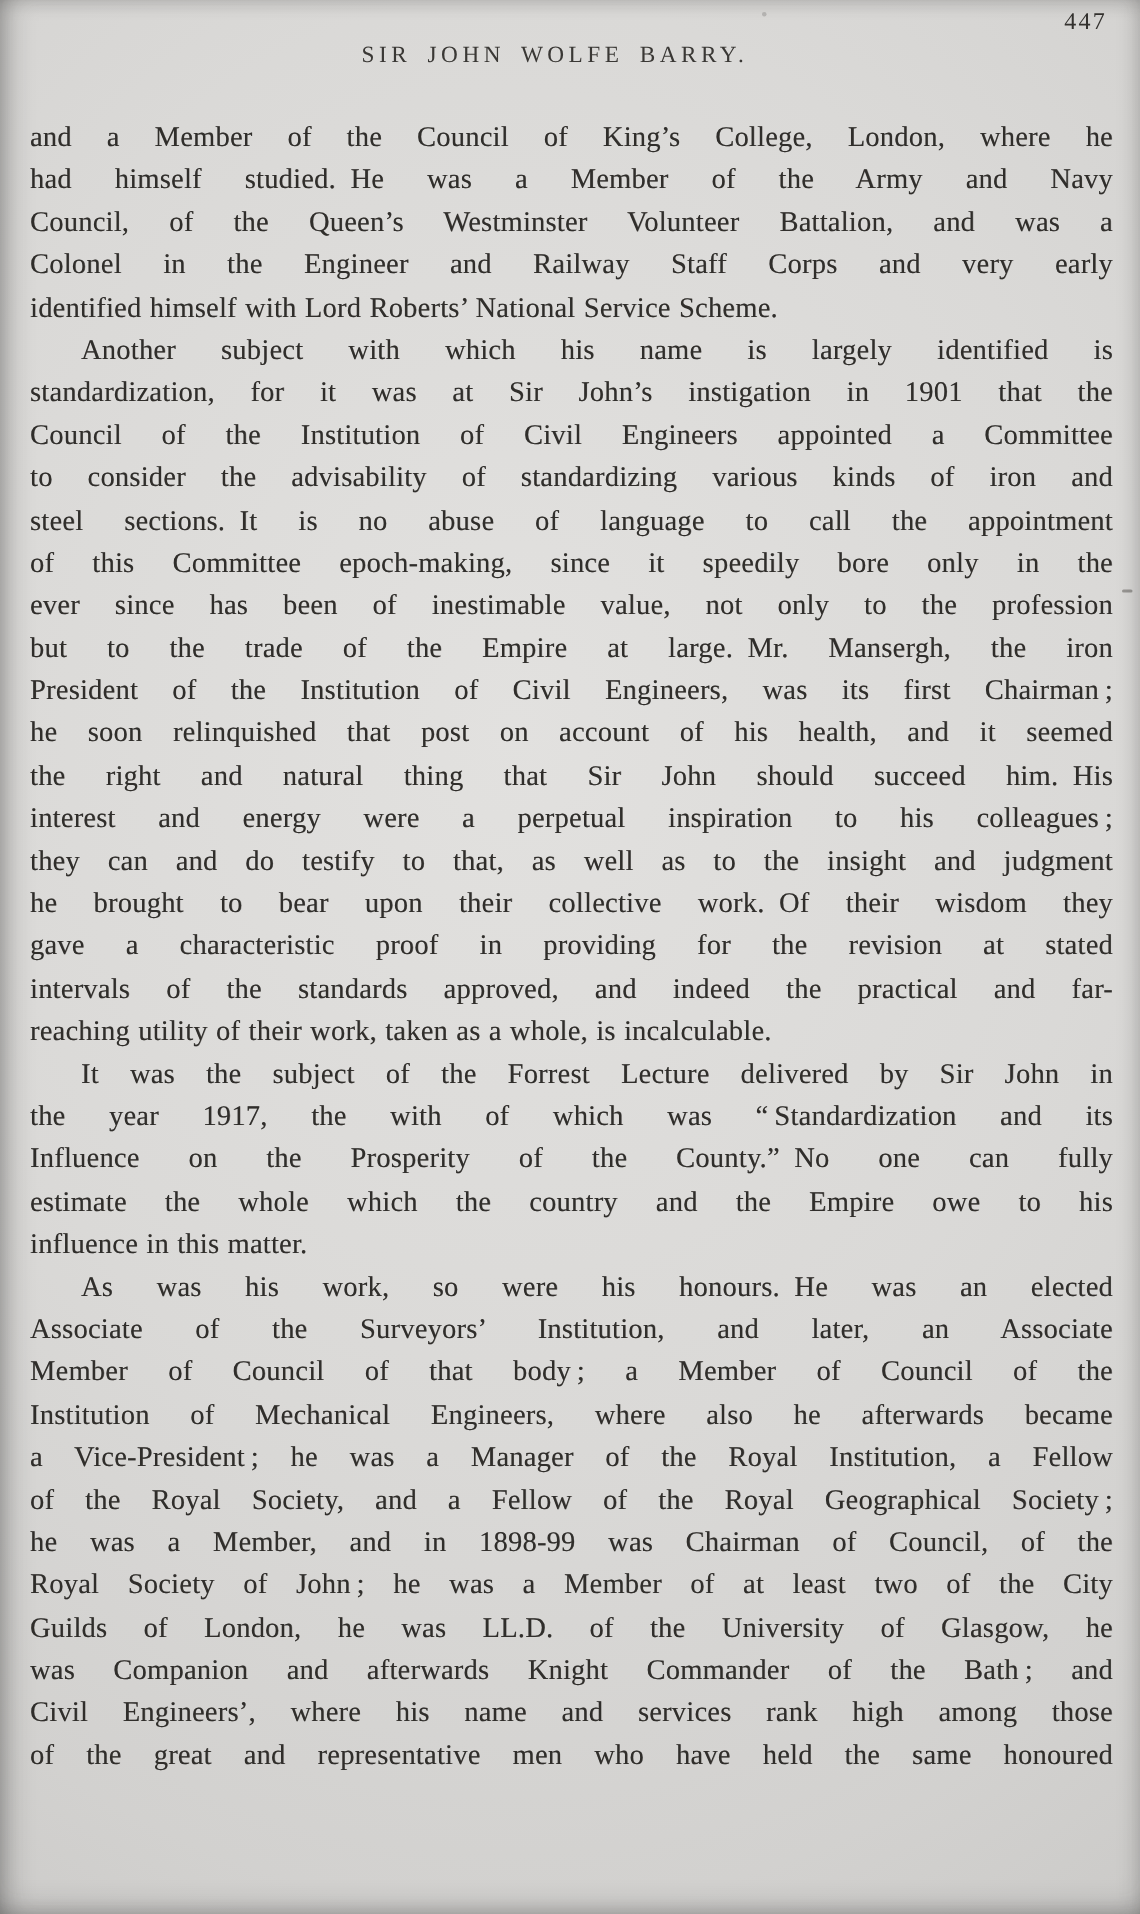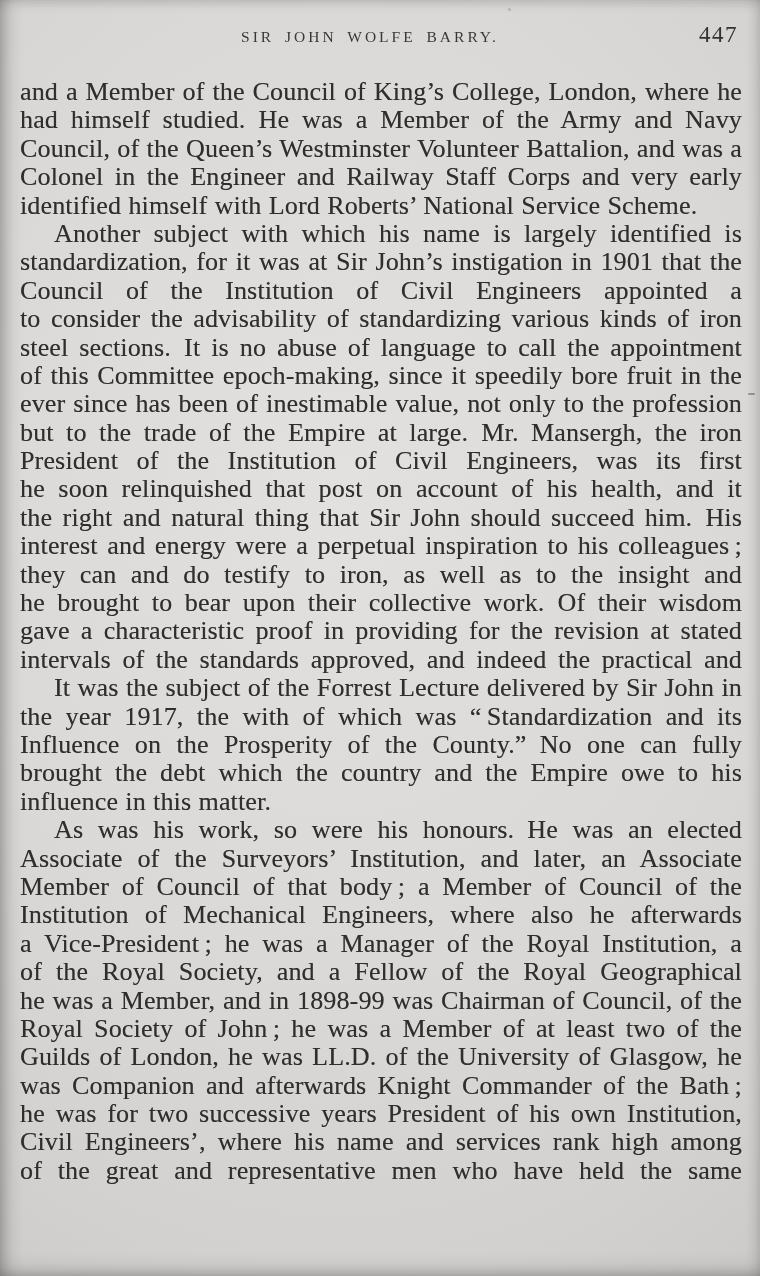--- a/index.html
+++ b/index.html
@@ -35,32 +35,32 @@
     width: 100%;
     text-align: center;
     transform: translateX(-10px);
     font-size: 15.5px;
     letter-spacing: 3px;
     word-spacing: 4px;
     color: #3a3835;
   }
   .page-number {
     position: absolute;
-    top: 22px;
+    top: 6px;
     right: 22px;
-    font-size: 23px;
+    font-size: 16px;
     letter-spacing: 1.5px;
     color: #34322f;
   }
   .body-text {
     position: absolute;
     top: 78px;
     left: 20px;
     width: 722px;
-    font-size: 26px;
+    font-size: 19px;
     letter-spacing: 0.15px;
     word-spacing: 0.6px;
     text-shadow: 0.2px 0.2px 0.4px rgba(45,43,40,0.45);
   }
   .line {
     height: 28.4px;
     line-height: 28.4px;
     text-align: justify;
     text-align-last: justify;
     overflow: hidden;
@@ -90,46 +90,46 @@
       <div class="line">and a Member of the Council of King’s College, London, where he</div>
       <div class="line">had himself studied. He was a Member of the Army and Navy</div>
       <div class="line">Council, of the Queen’s Westminster Volunteer Battalion, and was a</div>
       <div class="line">Colonel in the Engineer and Railway Staff Corps and very early</div>
       <div class="line last">identified himself with Lord Roberts’ National Service Scheme.</div>
       <div class="line indent">Another subject with which his name is largely identified is</div>
       <div class="line">standardization, for it was at Sir John’s instigation in 1901 that the</div>
       <div class="line">Council of the Institution of Civil Engineers appointed a Committee</div>
       <div class="line">to consider the advisability of standardizing various kinds of iron and</div>
       <div class="line">steel sections. It is no abuse of language to call the appointment</div>
-      <div class="line">of this Committee epoch-making, since it speedily bore fruit in the</div>
+      <div class="line">of this Committee epoch-making, since it speedily bore only in the</div>
       <div class="line">ever since has been of inestimable value, not only to the profession</div>
       <div class="line">but to the trade of the Empire at large. Mr. Mansergh, the iron</div>
       <div class="line">President of the Institution of Civil Engineers, was its first Chairman ;</div>
       <div class="line">he soon relinquished that post on account of his health, and it seemed</div>
       <div class="line">the right and natural thing that Sir John should succeed him. His</div>
       <div class="line">interest and energy were a perpetual inspiration to his colleagues ;</div>
-      <div class="line">they can and do testify to iron, as well as to the insight and judgment</div>
+      <div class="line">they can and do testify to that, as well as to the insight and judgment</div>
       <div class="line">he brought to bear upon their collective work. Of their wisdom they</div>
       <div class="line">gave a characteristic proof in providing for the revision at stated</div>
       <div class="line">intervals of the standards approved, and indeed the practical and far-</div>
+      <div class="line last">reaching utility of their work, taken as a whole, is incalculable.</div>
       <div class="line indent">It was the subject of the Forrest Lecture delivered by Sir John in</div>
       <div class="line">the year 1917, the with of which was “ Standardization and its</div>
       <div class="line">Influence on the Prosperity of the County.” No one can fully</div>
-      <div class="line">brought the debt which the country and the Empire owe to his</div>
+      <div class="line">estimate the whole which the country and the Empire owe to his</div>
       <div class="line last">influence in this matter.</div>
       <div class="line indent">As was his work, so were his honours. He was an elected</div>
       <div class="line">Associate of the Surveyors’ Institution, and later, an Associate</div>
       <div class="line">Member of Council of that body ; a Member of Council of the</div>
       <div class="line">Institution of Mechanical Engineers, where also he afterwards became</div>
       <div class="line">a Vice-President ; he was a Manager of the Royal Institution, a Fellow</div>
       <div class="line">of the Royal Society, and a Fellow of the Royal Geographical Society ;</div>
       <div class="line">he was a Member, and in 1898-99 was Chairman of Council, of the</div>
       <div class="line">Royal Society of John ; he was a Member of at least two of the City</div>
       <div class="line">Guilds of London, he was LL.D. of the University of Glasgow, he</div>
       <div class="line">was Companion and afterwards Knight Commander of the Bath ; and</div>
-      <div class="line">he was for two successive years President of his own Institution, the</div>
       <div class="line">Civil Engineers’, where his name and services rank high among those</div>
       <div class="line">of the great and representative men who have held the same honoured</div>
     </div>
   <div class="speck speck-1"></div>
   <div class="speck speck-2"></div>
   <div class="vignette"></div>
 </div>
 
 </body></html>

